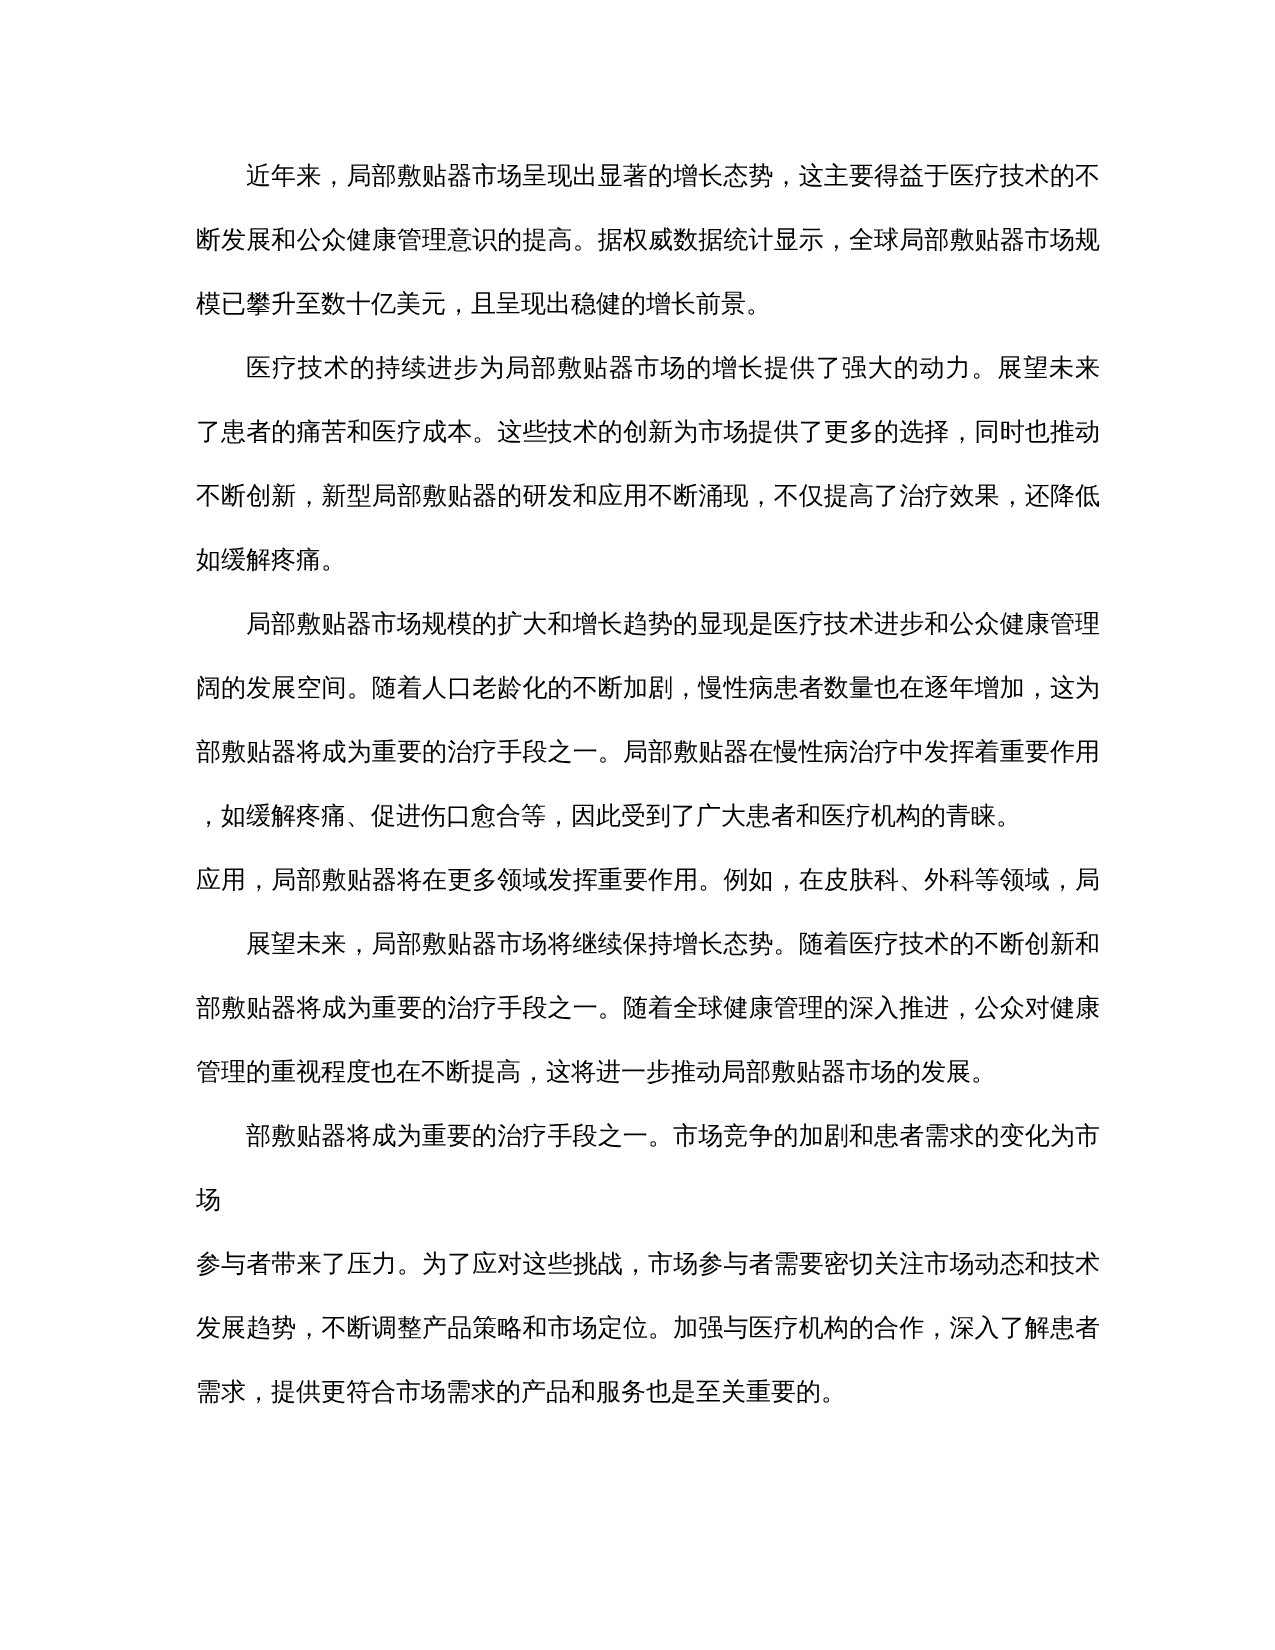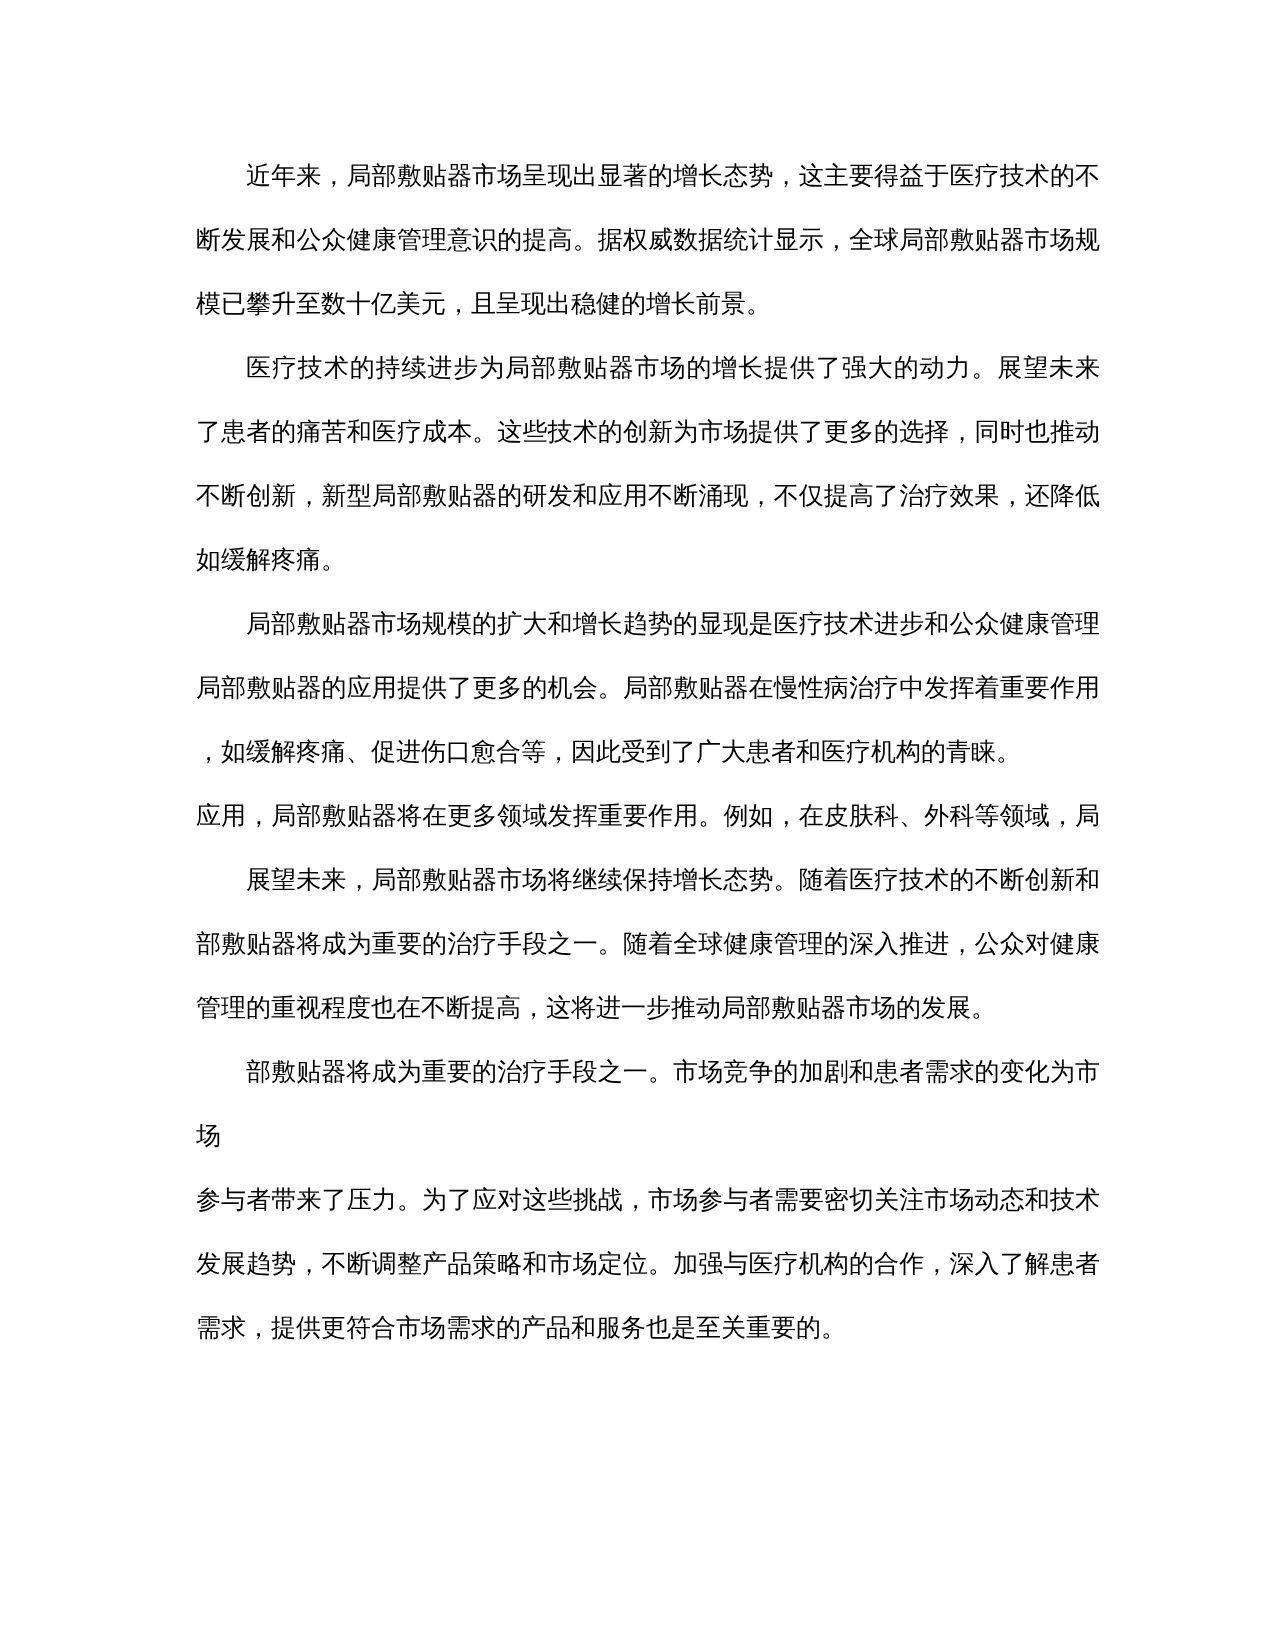--- a/index.html
+++ b/index.html
@@ -60,21 +60,22 @@
         <div class="line">模已攀升至数十亿美元，且呈现出稳健的增长前景。</div>
       </div>
       <div class="paragraph">
         <div class="line fill indent">医疗技术的持续进步为局部敷贴器市场的增长提供了强大的动力。展望未来</div>
         <div class="line fill">了患者的痛苦和医疗成本。这些技术的创新为市场提供了更多的选择，同时也推动</div>
         <div class="line fill">不断创新，新型局部敷贴器的研发和应用不断涌现，不仅提高了治疗效果，还降低</div>
         <div class="line">如缓解疼痛。</div>
       </div>
       <div class="paragraph">
         <div class="line fill indent">局部敷贴器市场规模的扩大和增长趋势的显现是医疗技术进步和公众健康管理</div>
-        <div class="line fill">局部敷贴器的应用提供了更多的机会。局部敷贴器在慢性病治疗中发挥着重要作用</div>
+        <div class="line fill">阔的发展空间。随着人口老龄化的不断加剧，慢性病患者数量也在逐年增加，这为</div>
+        <div class="line fill">部敷贴器将成为重要的治疗手段之一。局部敷贴器在慢性病治疗中发挥着重要作用</div>
         <div class="line">，如缓解疼痛、促进伤口愈合等，因此受到了广大患者和医疗机构的青睐。</div>
       </div>
       <div class="paragraph">
         <div class="line fill">应用，局部敷贴器将在更多领域发挥重要作用。例如，在皮肤科、外科等领域，局</div>
         <div class="line fill indent">展望未来，局部敷贴器市场将继续保持增长态势。随着医疗技术的不断创新和</div>
         <div class="line fill">部敷贴器将成为重要的治疗手段之一。随着全球健康管理的深入推进，公众对健康</div>
         <div class="line">管理的重视程度也在不断提高，这将进一步推动局部敷贴器市场的发展。</div>
       </div>
       <div class="paragraph">
         <div class="line fill indent">部敷贴器将成为重要的治疗手段之一。市场竞争的加剧和患者需求的变化为市场</div>

